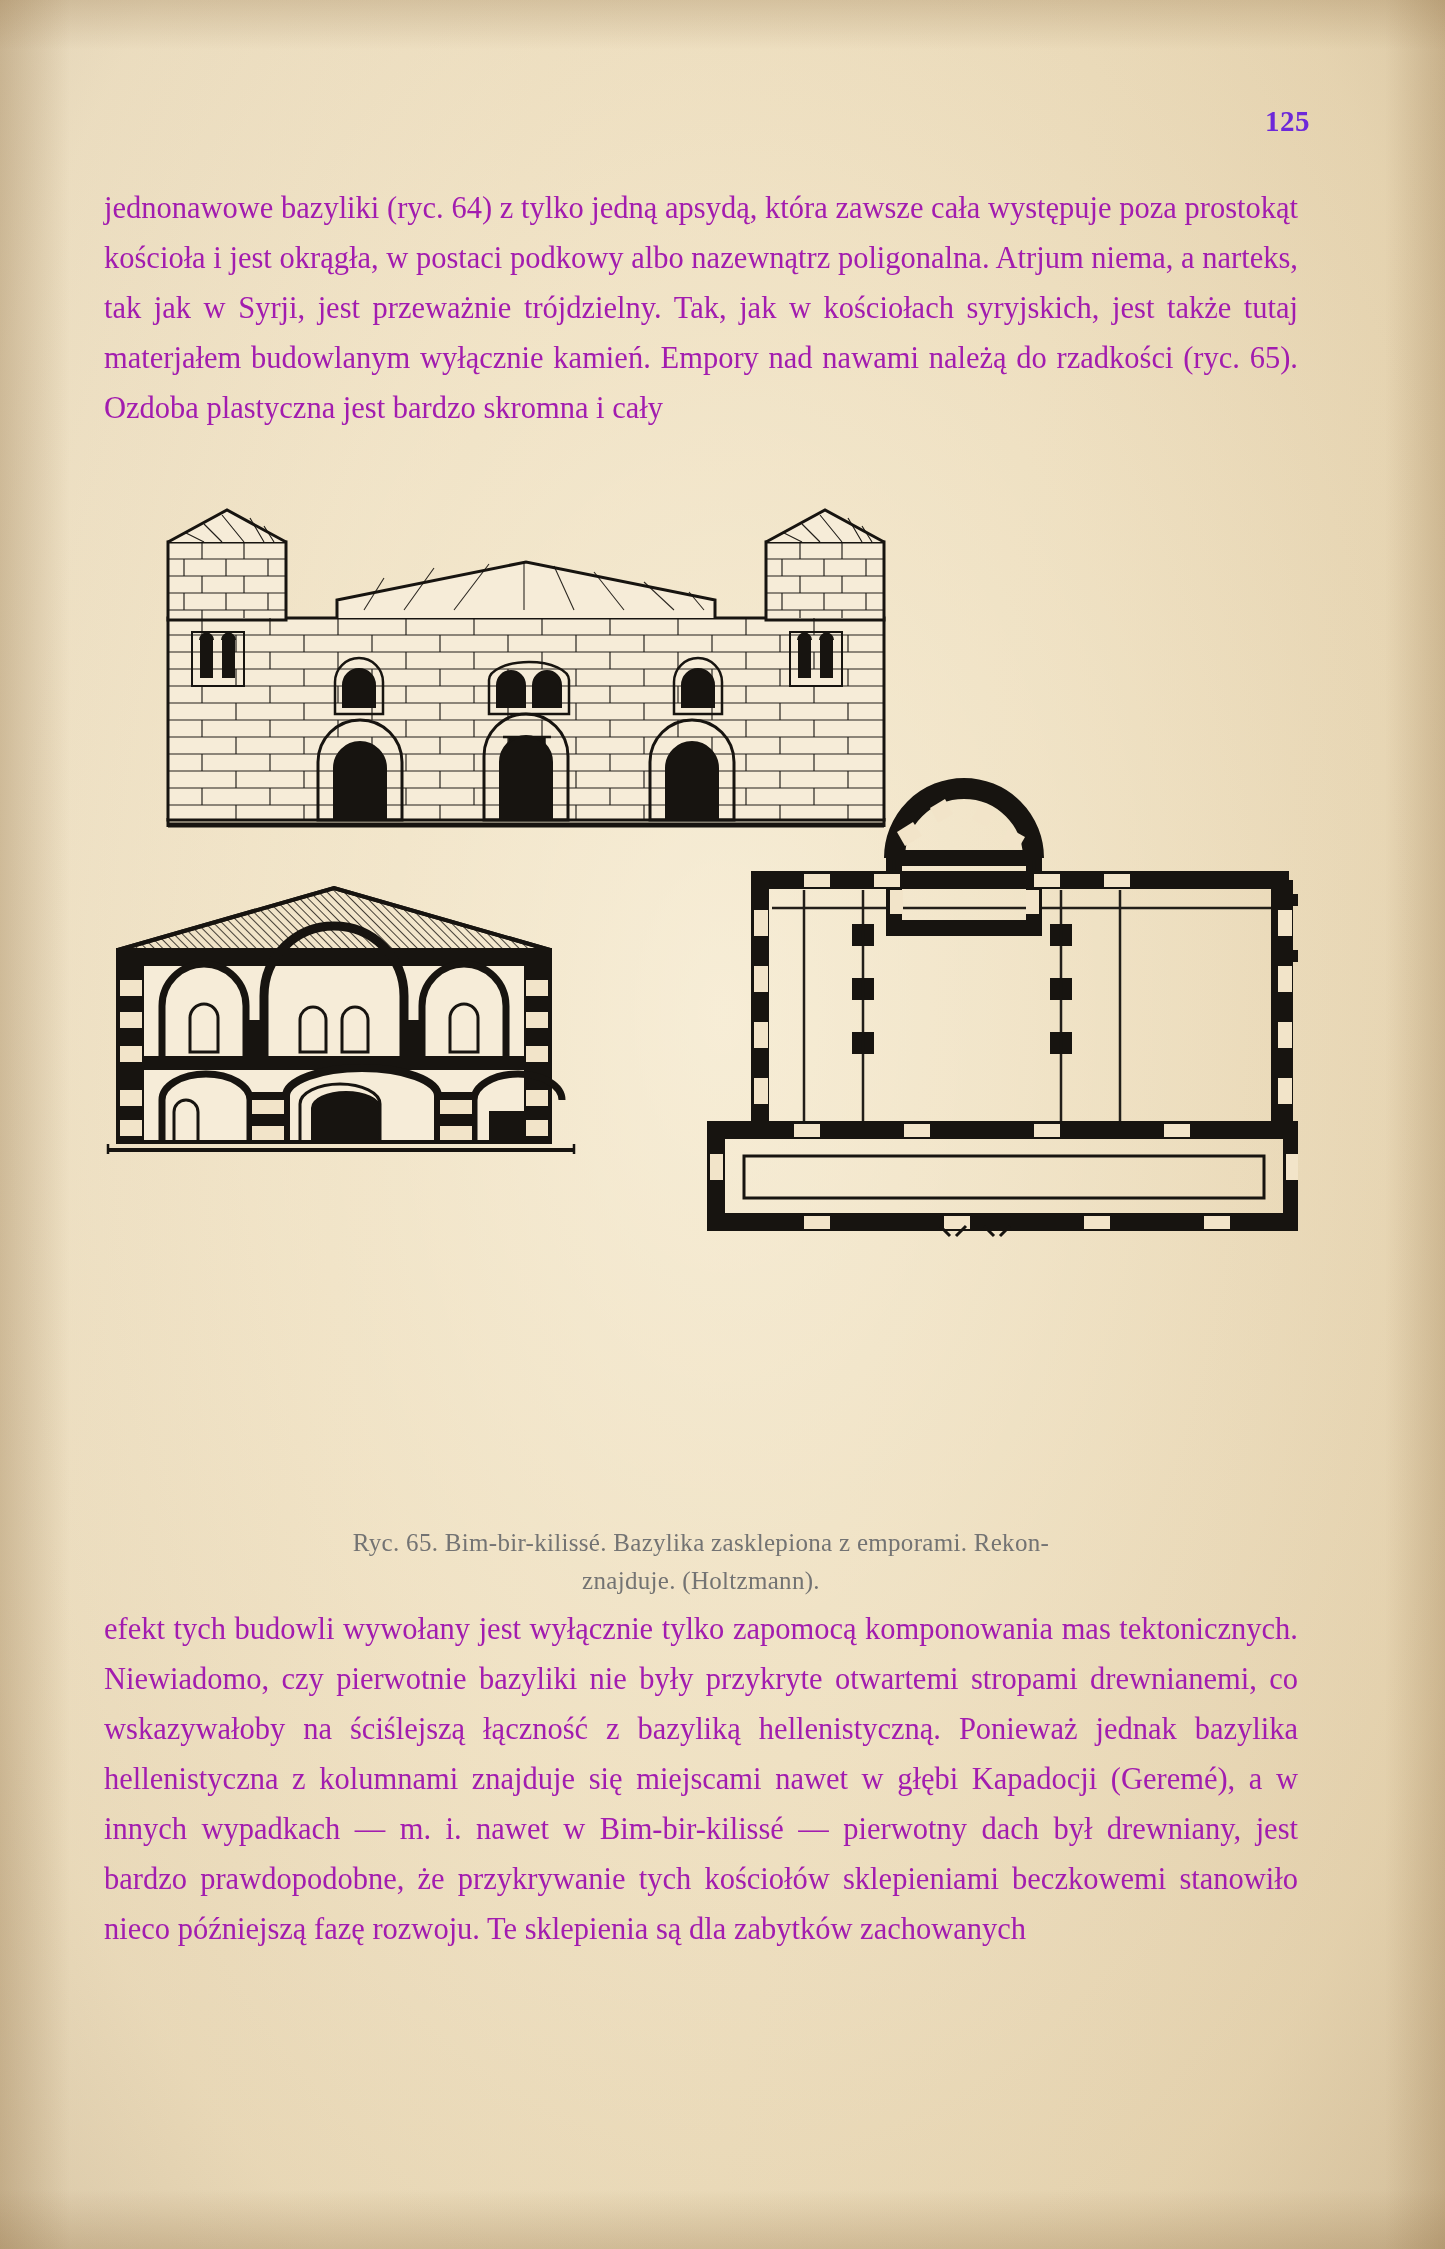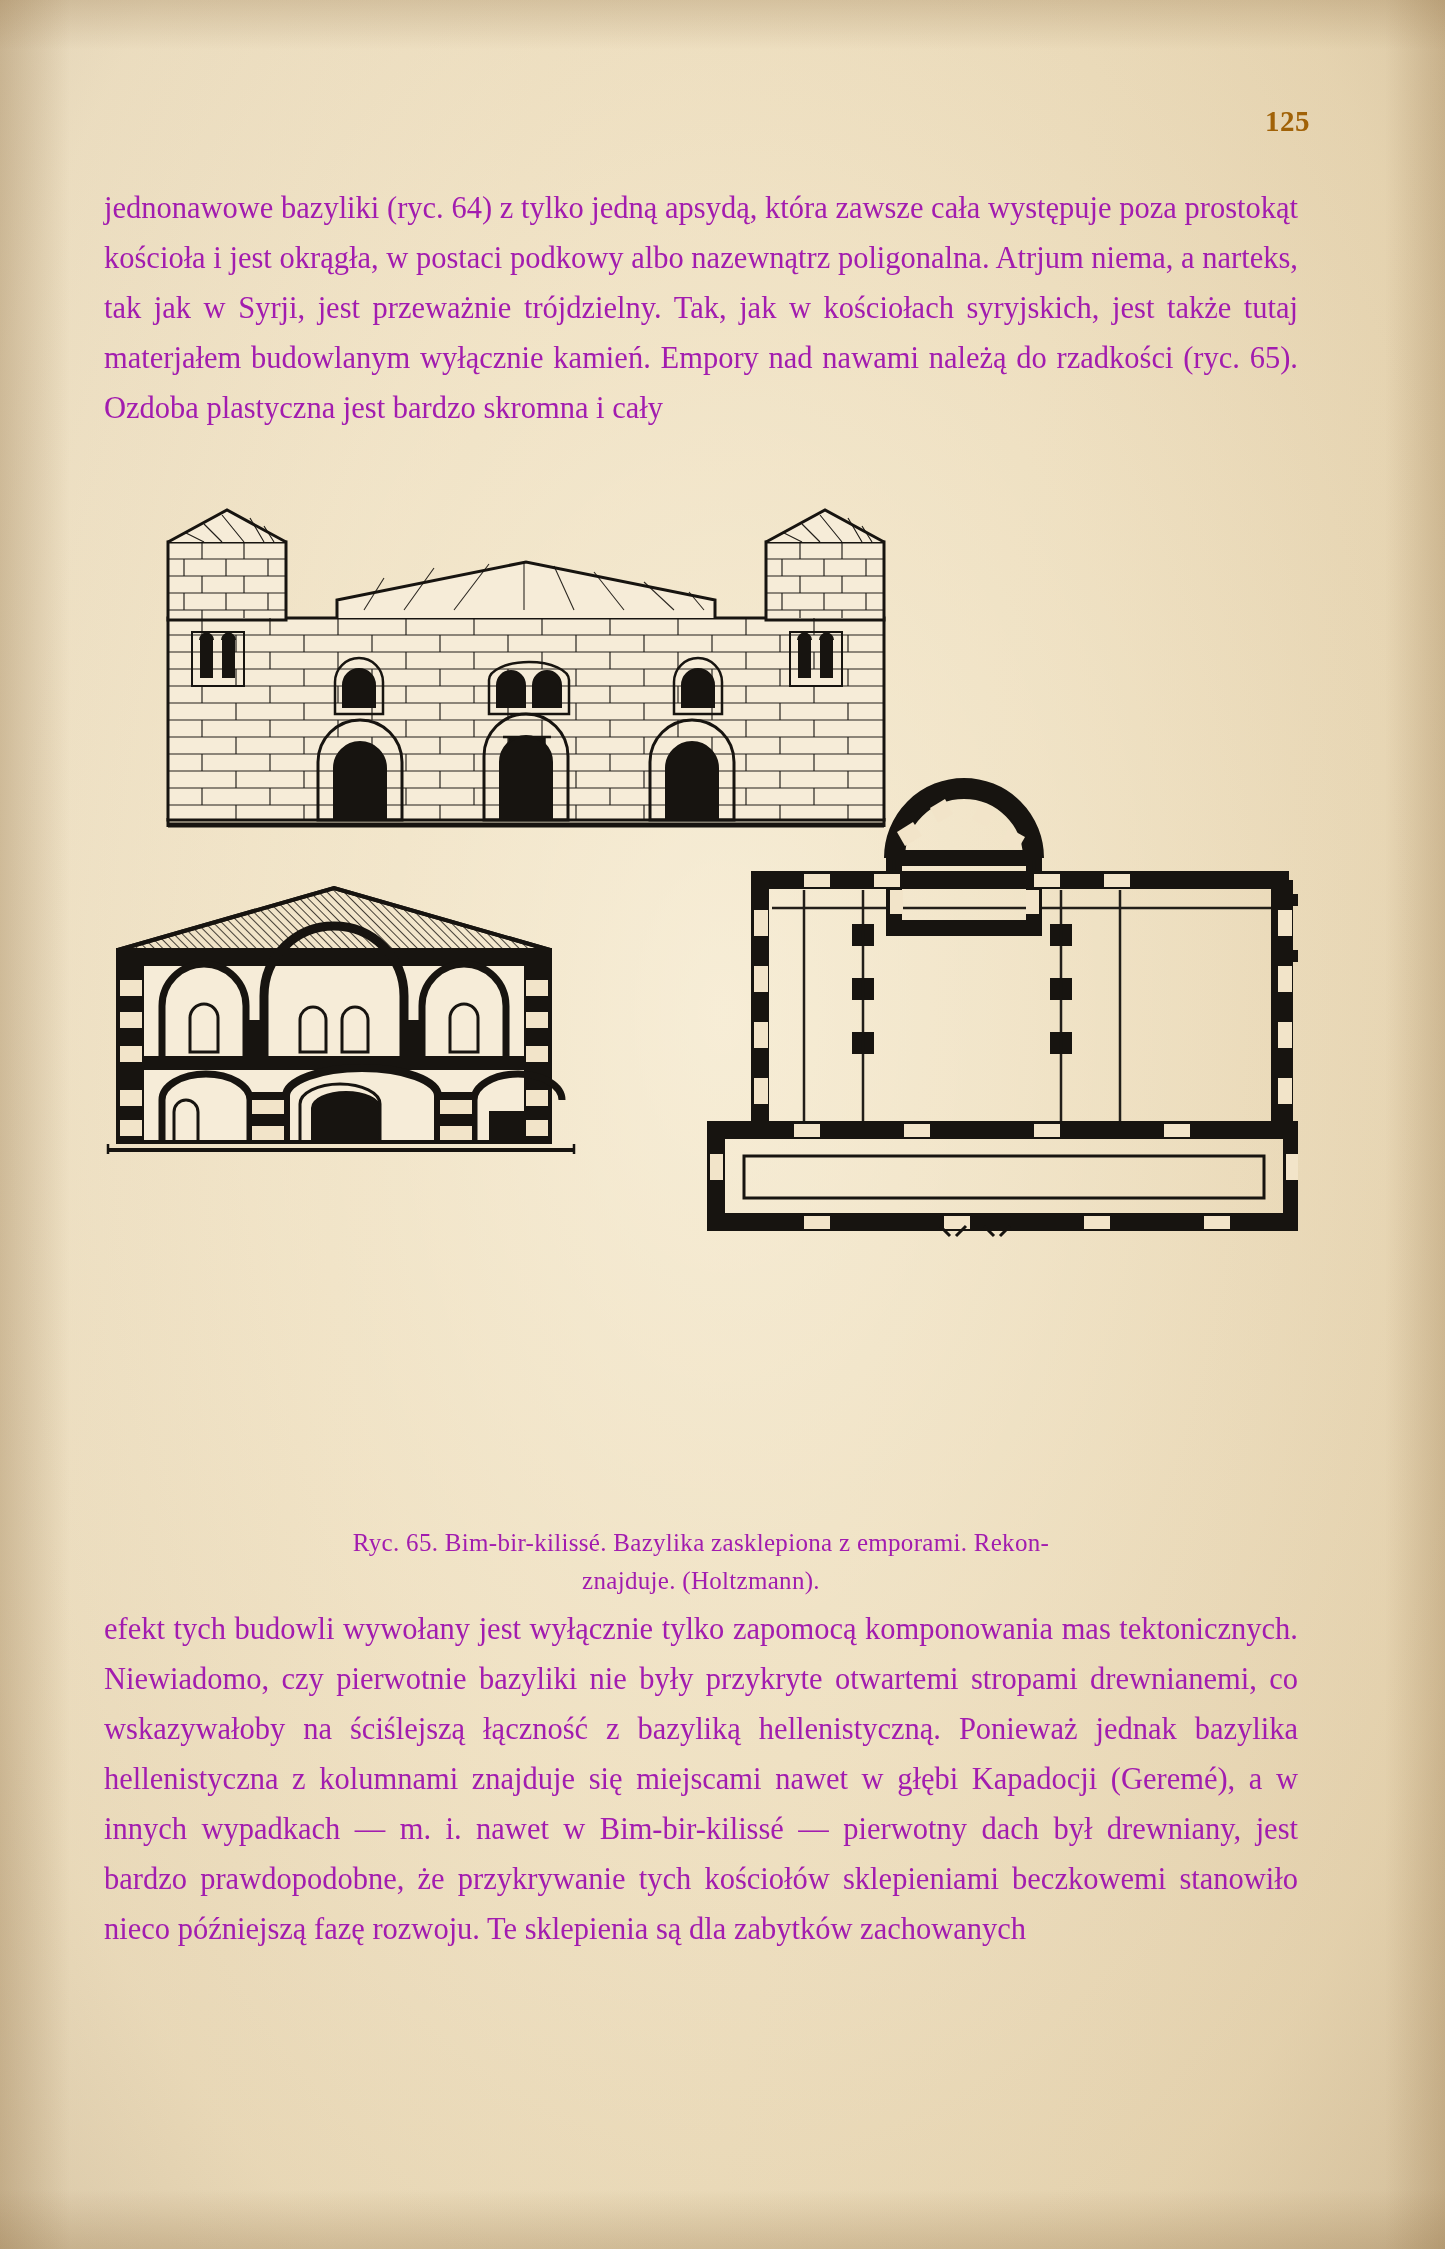--- a/index.html
+++ b/index.html
@@ -49,21 +49,21 @@
     width: 1445px;
     height: 2249px;
   }
 
   .folio {
     position: absolute;
     right: 135px;
     top: 105px;
     font-size: 29px;
     font-weight: bold;
-    color: #a16207;
+    color: #6d28d9;
     letter-spacing: 0.5px;
   }
 
   .textblock {
     position: absolute;
     left: 104px;
     width: 1194px;
     color: #a21caf;
     font-size: 30.5px;
     line-height: 50px;
@@ -83,21 +83,21 @@
     width: 1194px;
   }
   .fig-caption {
     position: absolute;
     left: 104px;
     top: 1524px;
     width: 1194px;
     text-align: center;
     font-size: 25px;
     line-height: 38px;
-    color: #a21caf;
+    color: #737373;
     letter-spacing: 0.3px;
   }
   svg { display: block; }
 </style>
 </head>
 <body>
 
 <div class="paper"></div>
 
 <div class="page">

